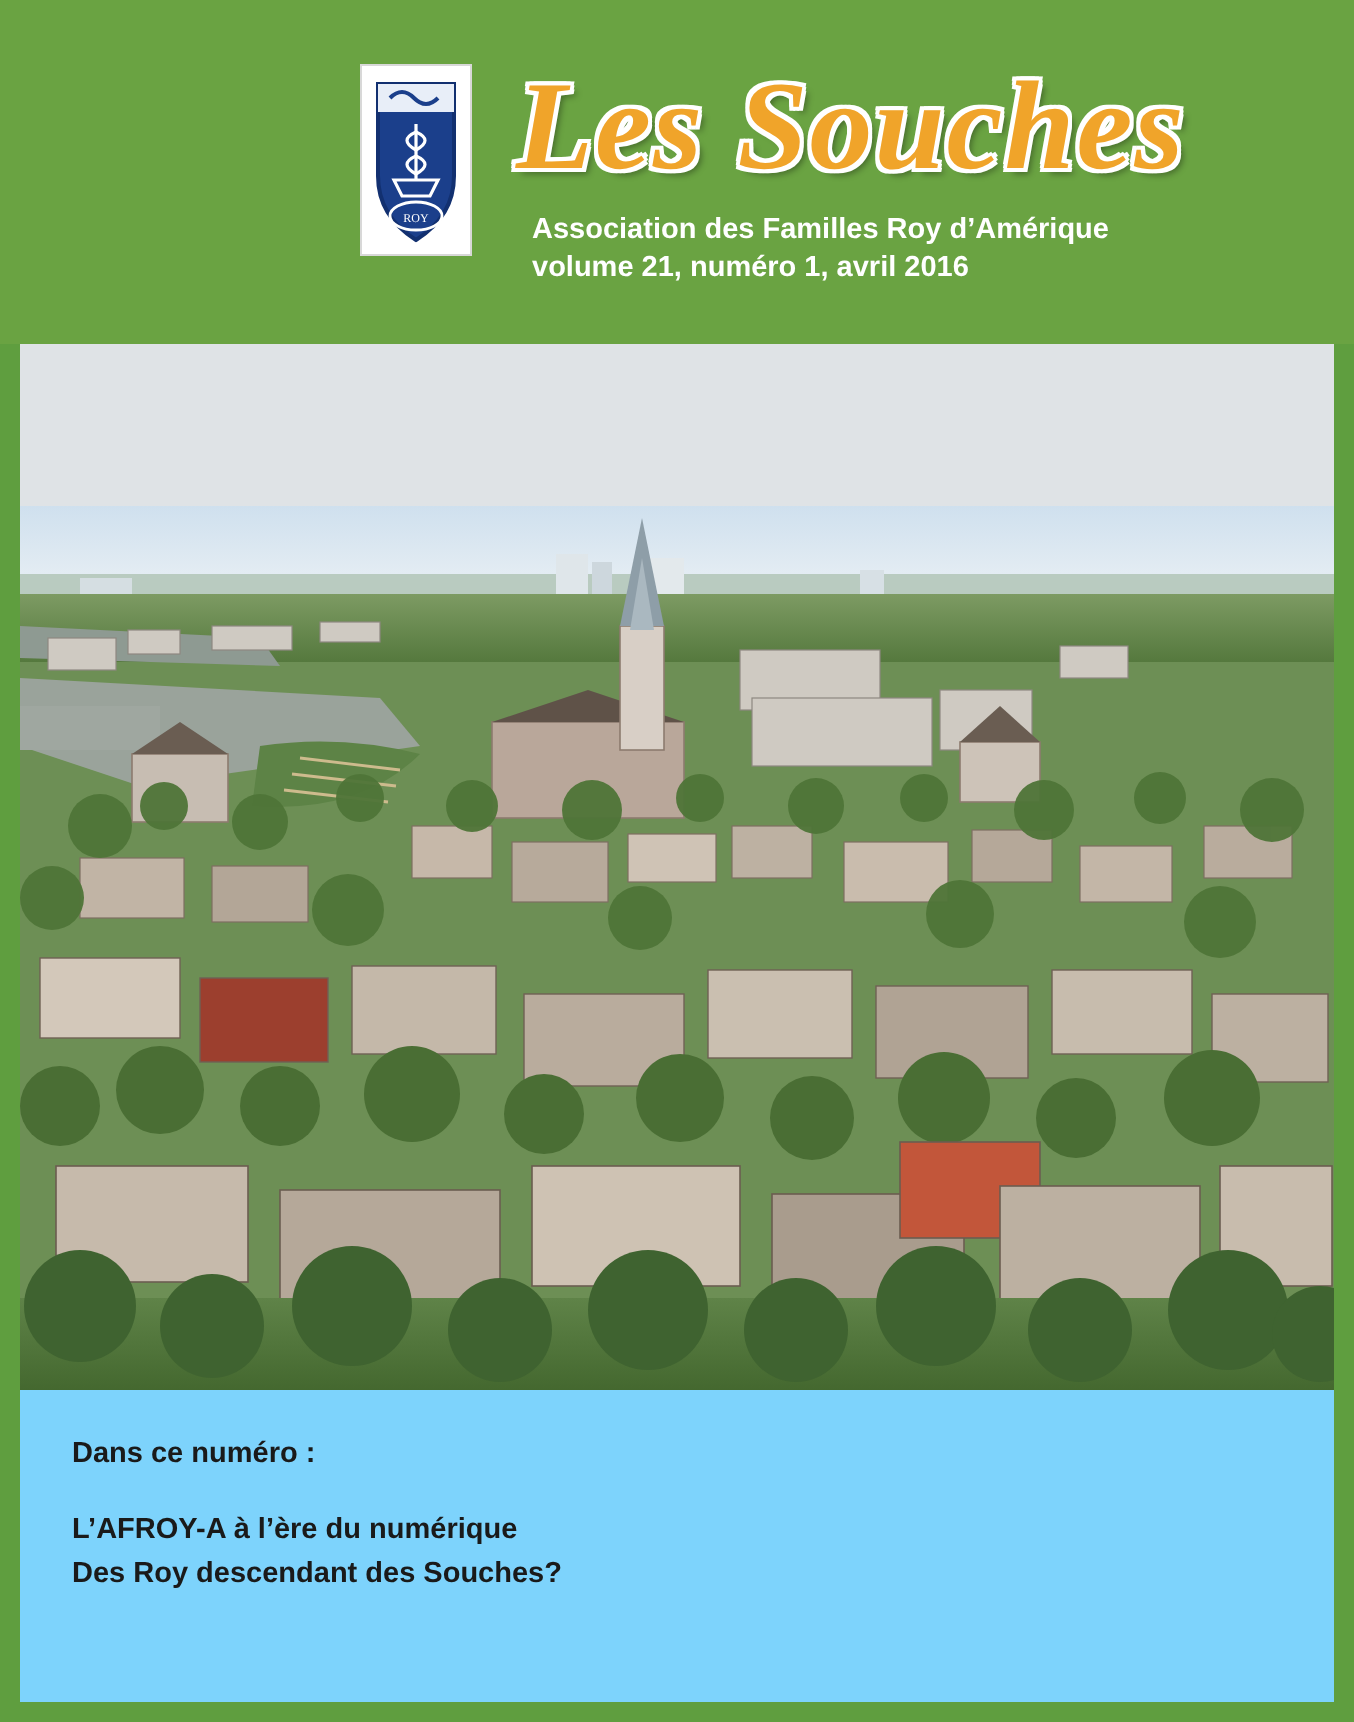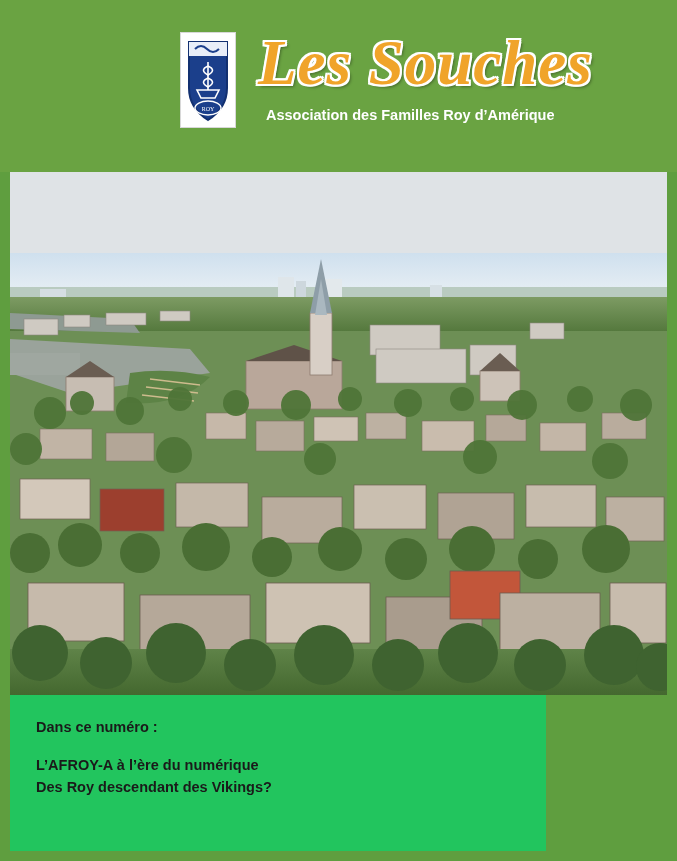--- a/index.html
+++ b/index.html
@@ -85,23 +85,23 @@
     height: 442px;
     overflow: hidden;
     background: #86a56a;
   }
   .photo svg { display: block; width: 657px; height: 442px; }
 
   
   .bottom {
     position: absolute;
     left: 10px; top: 695px;
-    width: 536px;
+    width: 657px;
     height: 156px;
-    background: #22c55e;
+    background: #7dd3fc;
   }
   .bottom-text {
     position: absolute;
     left: 26px;
     color: #1a1a1a;
     font-size: 14.5px;
     font-weight: bold;
   }
   .intro { top: 24px; }
   .item1 { top: 62px; text-align: center; }
@@ -131,20 +131,21 @@
           <path d="M25 42 q9 4 0 9 q-9 -5 0 -9"></path>
         </g>
         <ellipse cx="25" cy="72" rx="13" ry="7" fill="none" stroke="#ffffff" stroke-width="1.4"></ellipse>
         <text x="25" y="75" font-size="6" fill="#ffffff" text-anchor="middle" font-family="Liberation Serif, serif">ROY</text>
       </svg>
     </div>
 
     <div class="title-block">
       <div class="masthead">Les Souches</div>
       <div class="subtitle-1">Association des Familles Roy d’Amérique</div>
+      <div class="subtitle-2">volume 21, numéro 1, avril 2016</div>
     </div>
   </div>
 
   <div class="grey-strip"></div>
 
   <div class="photo">
     <svg viewBox="0 0 657 442" xmlns="http://www.w3.org/2000/svg" preserveAspectRatio="none">
       <defs>
         <linearGradient id="sky" x1="0" y1="0" x2="0" y2="1">
           <stop offset="0%" stop-color="#cfe0ee"></stop>
@@ -281,19 +282,19 @@
           <circle cx="530" cy="412" r="26"></circle>
         <circle cx="604" cy="402" r="30"></circle>
           <circle cx="650" cy="414" r="24"></circle>
       </g>
     </svg>
   </div>
 
   <div class="bottom">
     <div class="bottom-text intro">Dans ce numéro :</div>
     <div class="bottom-text item1">L’AFROY-A à l’ère du numérique</div>
-    <div class="bottom-text item2">Des Roy descendant des Vikings?</div>
+    <div class="bottom-text item2">Des Roy descendant des Souches?</div>
   </div>
 
   <div class="frame-left"></div>
   <div class="frame-right"></div>
   <div class="frame-bottom"></div>
 </div>
 
 </body></html>

